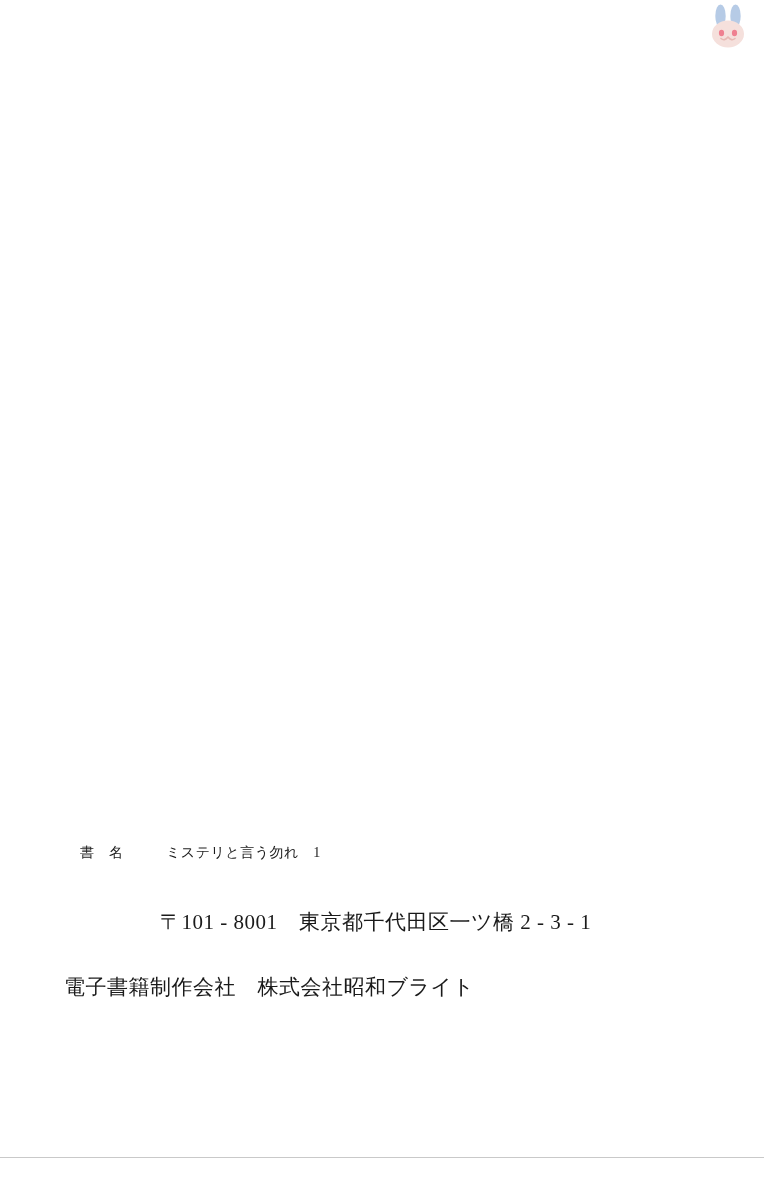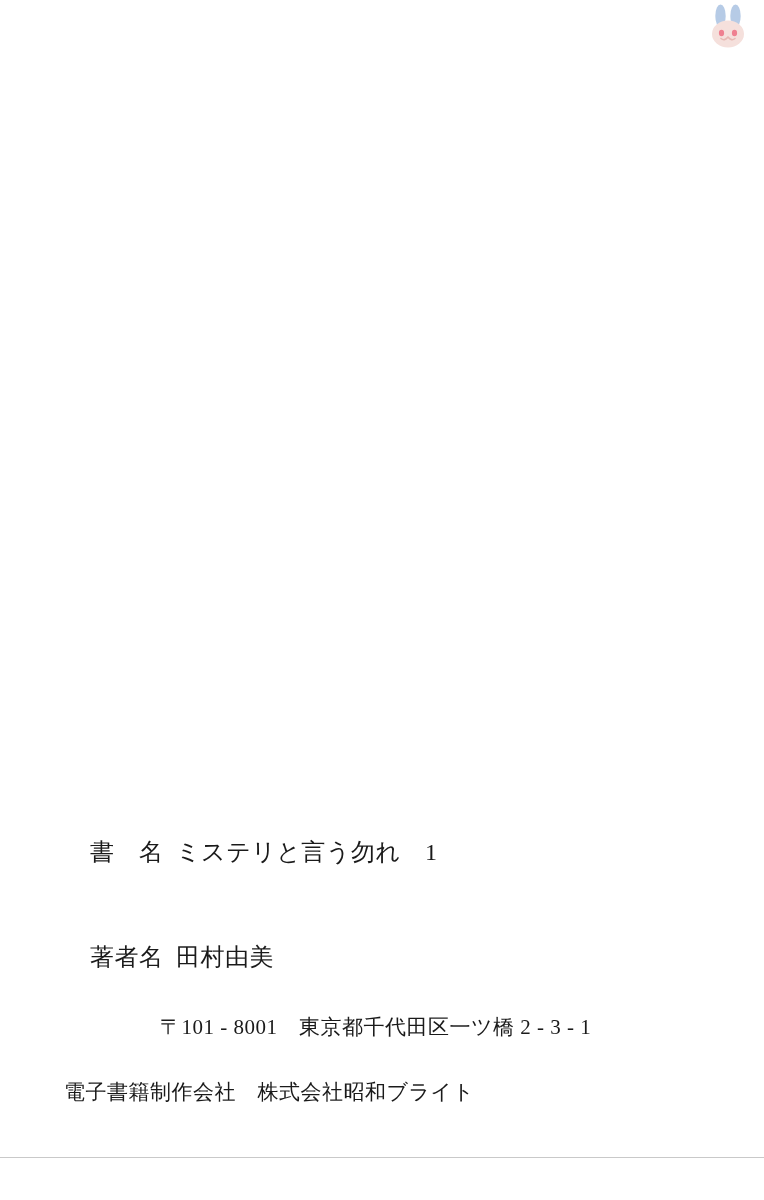--- a/index.html
+++ b/index.html
@@ -35,21 +35,21 @@
   .colophon {
     position: absolute;
     left: 0;
     right: 0;
     top: 800px;
     padding: 0 64px;
   }
 
   .credit-row {
     display: block;
-    font-size: 24px;
+    font-size: 14px;
     line-height: 35px;
     white-space: pre;
     letter-spacing: 0.5px;
   }
   .credit-row .label {
     display: inline-block;
     width: 86px;
   }
   .credit-row .value {
     display: inline-block;
@@ -100,23 +100,20 @@
     <path d="M28 33 q-3.5 4.5 -7 1.5 M28 33 q3.5 4.5 7 1.5" stroke="#e7b9b4" stroke-width="1.6" fill="none" stroke-linecap="round"></path>
   </svg>
 </div>
 
 <div class="colophon">
 
   <div class="credit-row">
     <span class="label">書　名</span><span class="value">ミステリと言う勿れ　1</span>
   </div>
 
-  <div class="credit-row">
-    <span class="label">著者名</span><span class="value">田村由美</span>
-  </div>
 
 
   <div class="address-row">〒101 - 8001　東京都千代田区一ツ橋 2 - 3 - 1</div>
 
   <div class="producer-row">電子書籍制作会社　株式会社昭和ブライト</div>
 
 </div>
 
 <div class="page-rule"></div>
 

